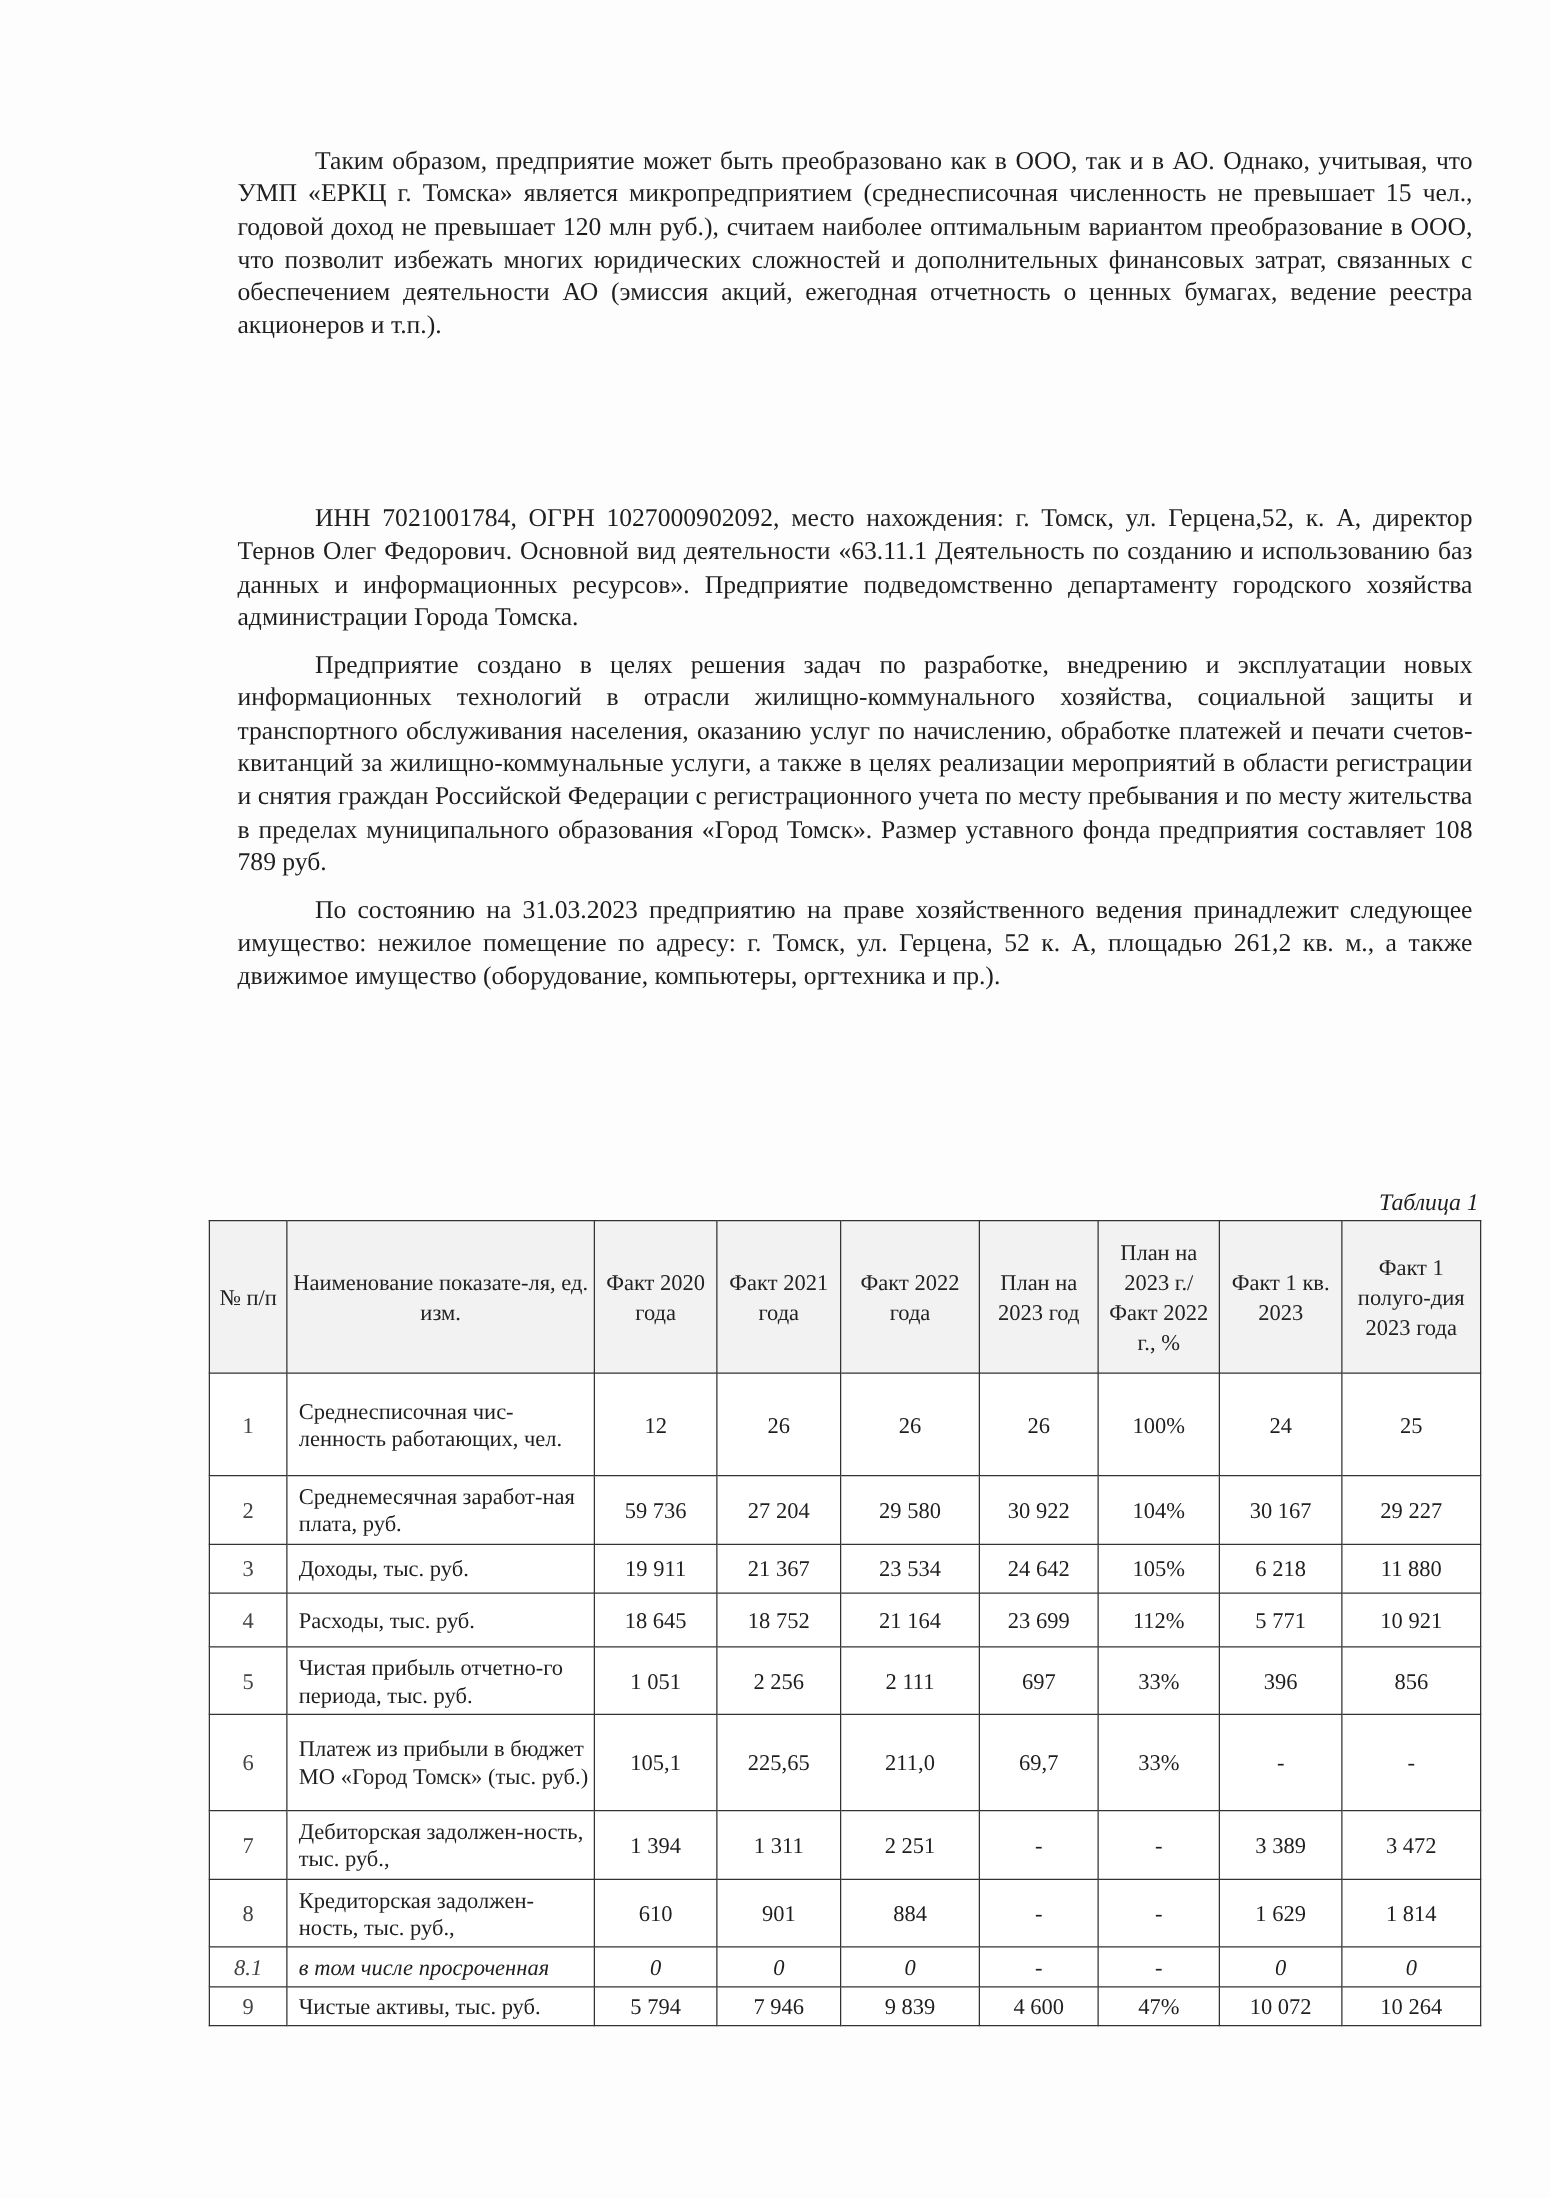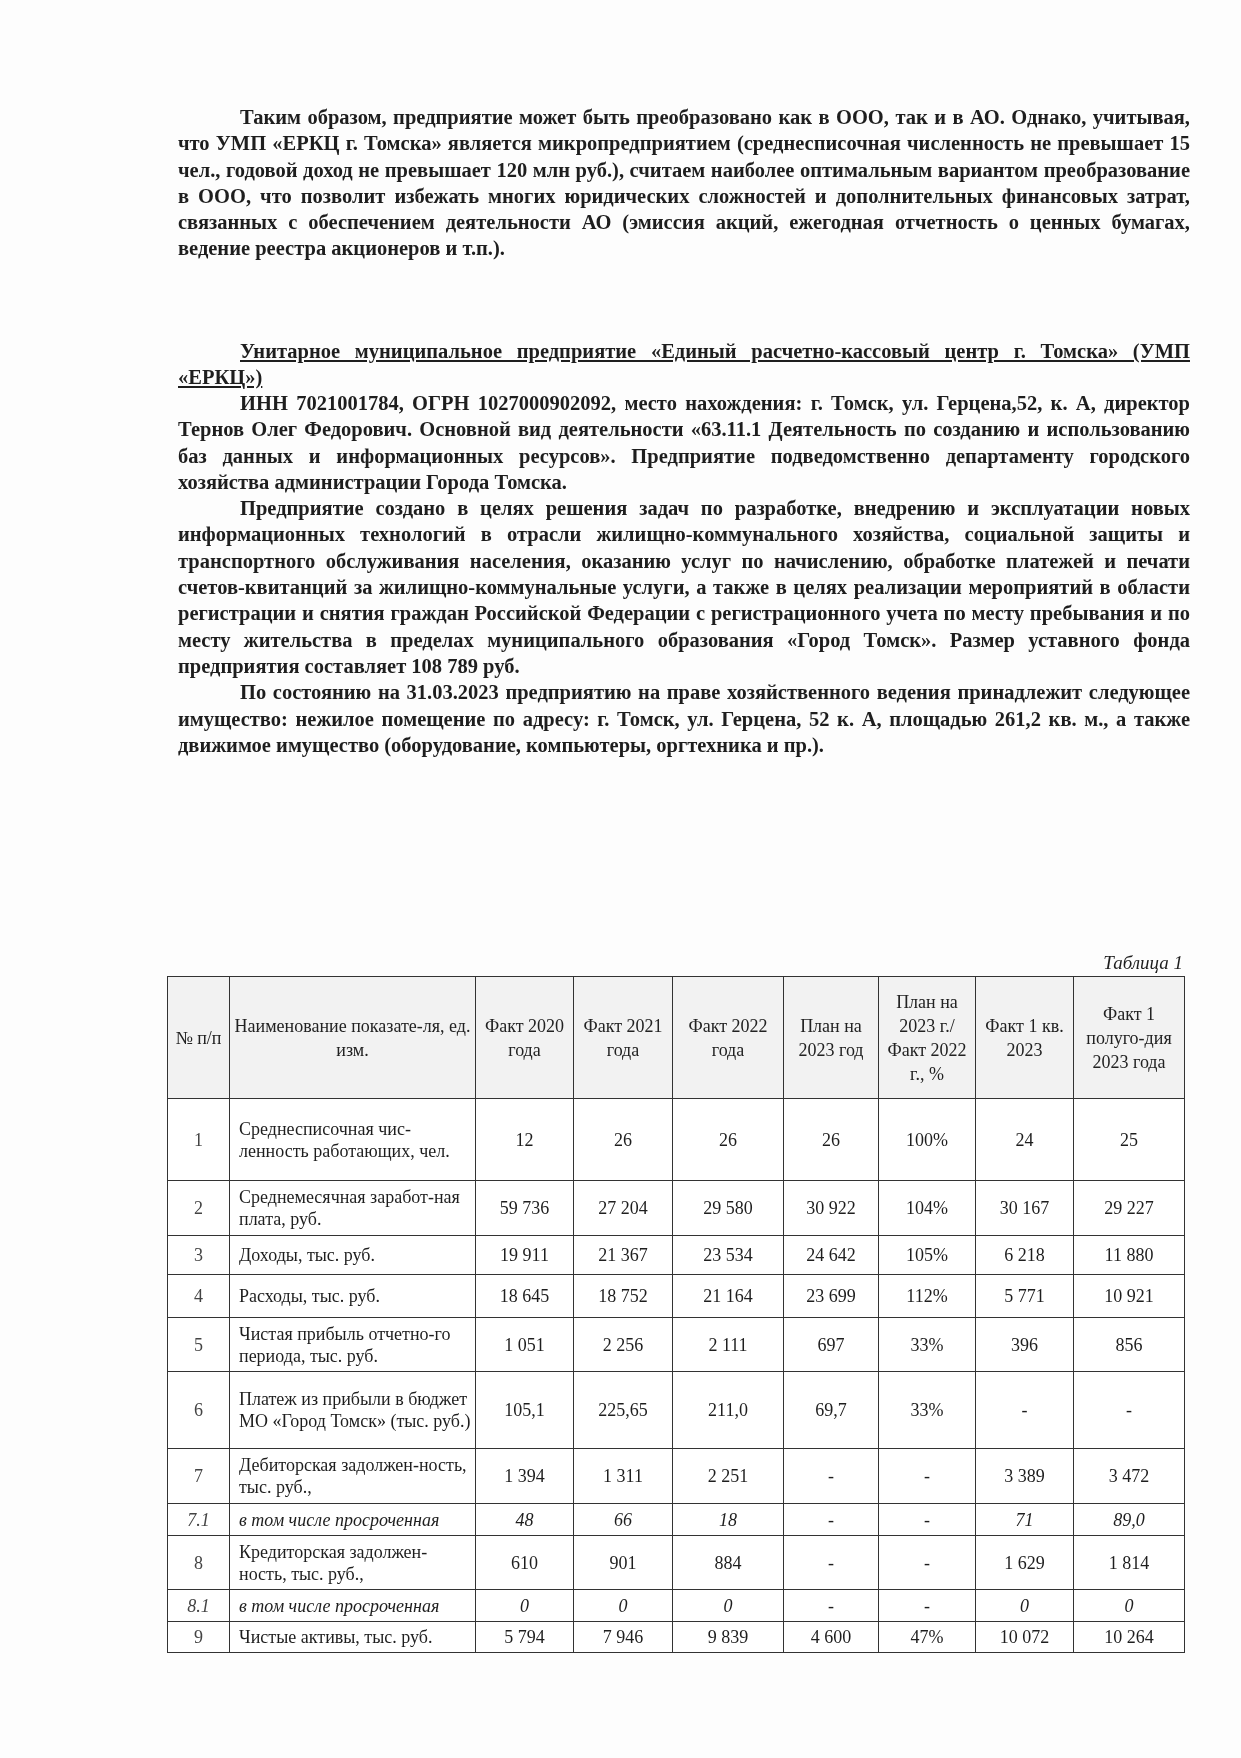--- a/index.html
+++ b/index.html
@@ -1,20 +1,20 @@
 <!DOCTYPE html>
 <html><head>
 <meta charset="utf-8">
 <style>
   html, body { margin: 0; padding: 0; background: #ffffff; }
   body { width: 1241px; height: 1758px; position: relative; overflow: hidden;
          font-family: "Liberation Serif", "DejaVu Serif", serif; color: #1e1e1e; }
   .page { position: absolute; left: 0; top: 0; width: 1241px; height: 1758px; background: #fdfdfd; }
   .text { position: absolute; left: 178px; width: 1012px; font-size: 20.5px; line-height: 26.3px; text-align: justify; }
-  .text p { margin: 0; text-indent: 62px; font-weight: bold; }
+  .text p { margin: 12px; text-indent: 62px; }
   #p1 { top: 104px; }
   .heading { position: absolute; left: 178px; width: 1012px; top: 338px; font-size: 20.5px; line-height: 26px;
              font-weight: bold; text-decoration: underline; text-align: justify; text-indent: 62px;
              text-align-last: left; }
   #block2 { top: 390px; }
   .caption { position: absolute; left: 178px; width: 1012px; top: 913px; text-align: center; font-size: 20px; }
   .tabnum { position: absolute; right: 58px; top: 952px; font-style: italic; font-size: 19px; }
   table.main { position: absolute; left: 167px; top: 976px; border-collapse: collapse;
                font-size: 18px; line-height: 22px; background: #fff; }
   table.main td, table.main th { border: 1.4px solid #333; padding: 0 4px; text-align: center; vertical-align: middle; font-weight: normal; }
@@ -25,21 +25,20 @@
 </style>
 </head>
 <body>
 
 <div class="page">
 
   <div class="text" id="p1">
     <p>Таким образом, предприятие может быть преобразовано как в ООО, так и в АО. Однако, учитывая, что УМП «ЕРКЦ г. Томска» является микропредприятием (среднесписочная численность не превышает 15 чел., годовой доход не превышает 120 млн руб.), считаем наиболее оптимальным вариантом преобразование в ООО, что позволит избежать многих юридических сложностей и дополнительных финансовых затрат, связанных с обеспечением деятельности АО (эмиссия акций, ежегодная отчетность о ценных бумагах, ведение реестра акционеров и т.п.).</p>
   </div>
 
-  <div class="heading">Унитарное муниципальное предприятие «Единый расчетно-кассовый центр г. Томска» (УМП «ЕРКЦ»)</div>
 
   <div class="text" id="block2">
     <p>ИНН 7021001784, ОГРН 1027000902092, место нахождения: г. Томск, ул. Герцена,52, к. А, директор Тернов Олег Федорович. Основной вид деятельности «63.11.1 Деятельность по созданию и использованию баз данных и информационных ресурсов». Предприятие подведомственно департаменту городского хозяйства администрации Города Томска.</p>
     <p>Предприятие создано в целях решения задач по разработке, внедрению и эксплуатации новых информационных технологий в отрасли жилищно-коммунального хозяйства, социальной защиты и транспортного обслуживания населения, оказанию услуг по начислению, обработке платежей и печати счетов-квитанций за жилищно-коммунальные услуги, а также в целях реализации мероприятий в области регистрации и снятия граждан Российской Федерации с регистрационного учета по месту пребывания и по месту жительства в пределах муниципального образования «Город Томск». Размер уставного фонда предприятия составляет 108 789 руб.</p>
     <p>По состоянию на 31.03.2023 предприятию на праве хозяйственного ведения принадлежит следующее имущество: нежилое помещение по адресу: г. Томск, ул. Герцена, 52 к. А, площадью 261,2 кв. м., а также движимое имущество (оборудование, компьютеры, оргтехника и пр.).</p>
   </div>
 
   <div class="tabnum">Таблица 1</div>
 
   <table class="main">
@@ -138,31 +137,20 @@
           <td class="num">7</td>
           <td class="name">Дебиторская задолжен-ность, тыс. руб.,</td>
           <td>1 394</td>
           <td>1 311</td>
           <td>2 251</td>
           <td>-</td>
           <td>-</td>
           <td>3 389</td>
           <td>3 472</td>
         </tr>
-        <tr class="sub" style="height: 32px;">
-          <td class="num">7.1</td>
-          <td class="name">в том числе просроченная</td>
-          <td>48</td>
-          <td>66</td>
-          <td>18</td>
-          <td>-</td>
-          <td>-</td>
-          <td>71</td>
-          <td>89,0</td>
-        </tr>
         <tr style="height: 54px;">
           <td class="num">8</td>
           <td class="name">Кредиторская задолжен-ность, тыс. руб.,</td>
           <td>610</td>
           <td>901</td>
           <td>884</td>
           <td>-</td>
           <td>-</td>
           <td>1 629</td>
           <td>1 814</td>

